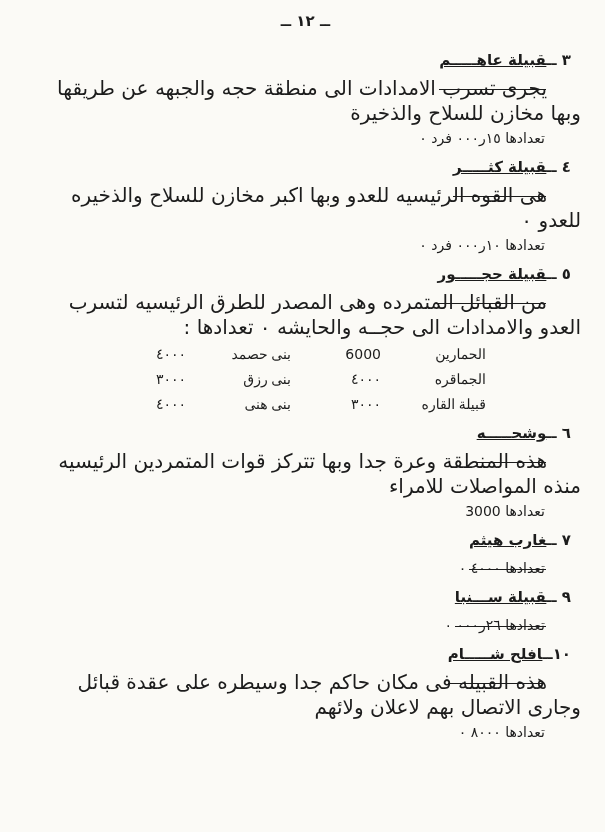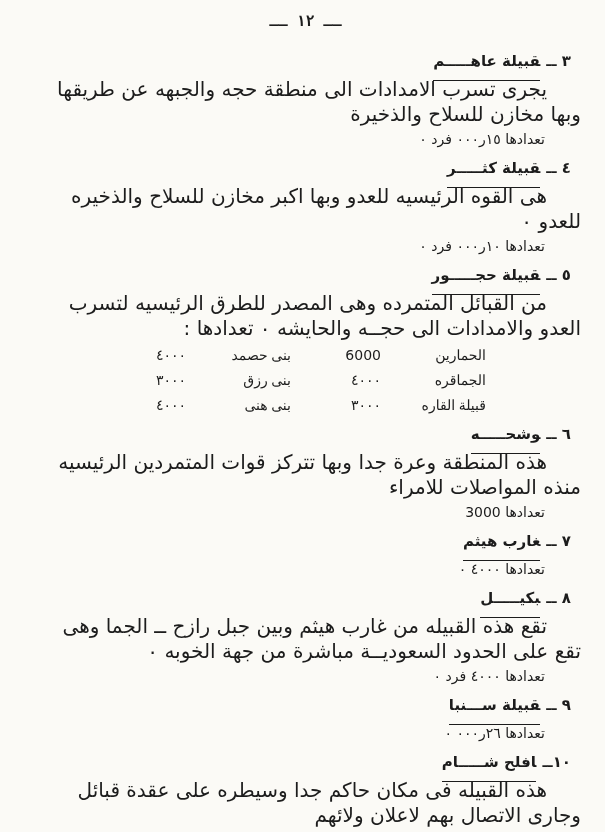--- a/index.html
+++ b/index.html
@@ -17,34 +17,34 @@
   }
   .page {
     padding: 12px 24px 0 30px;
   }
   .pageno {
     text-align: center;
     font-size: 15px;
     font-weight: bold;
     letter-spacing: 1px;
     margin-bottom: 18px;
-    font-family: Liberation Mono, monospace;
   }
   .item { margin-top: 4px; }
   .heading {
     font-size: 15px;
     font-weight: bold;
     margin-right: 10px;
     line-height: 25px;
     margin-bottom: 3px;
   }
-  .heading .num { margin-left: 6px; }
+  .heading .num { }
   .heading .title {
     border-bottom: 1.6px solid #1c1c1c;
-    padding-bottom: 10px;
+    padding-bottom: 20px;
+    text-decoration: underline;
   }
   .para {
     margin: 0;
     font-size: 20px;
     line-height: 25px;
     text-align: right;
     text-indent: 34px;
   }
   .count {
     font-size: 14px;
@@ -119,27 +119,20 @@
     <div class="count">تعدادها 3000</div>
   </section>
 
   <section class="item">
     <div class="heading">
       <span class="num">٧ ــ</span><span class="title">غارب هيثم</span>
     </div>
     <div class="count">تعدادها ٤٠٠٠ ٠</div>
   </section>
 
-  <section class="item">
-    <div class="heading">
-      <span class="num">٨ ــ</span><span class="title">بكيـــــل</span>
-    </div>
-    <p class="para">تقع هذه القبيله من غارب هيثم وبين جبل رازح ــ الجما وهى تقع على الحدود السعوديــة مباشرة من جهة الخوبه ٠</p>
-    <div class="count">تعدادها ٤٠٠٠ فرد ٠</div>
-  </section>
 
   <section class="item">
     <div class="heading">
       <span class="num">٩ ــ</span><span class="title">قبيلة ســـنبا</span>
     </div>
     <div class="count">تعدادها ٢٦ر٠٠٠ ٠</div>
   </section>
 
   <section class="item">
     <div class="heading">

